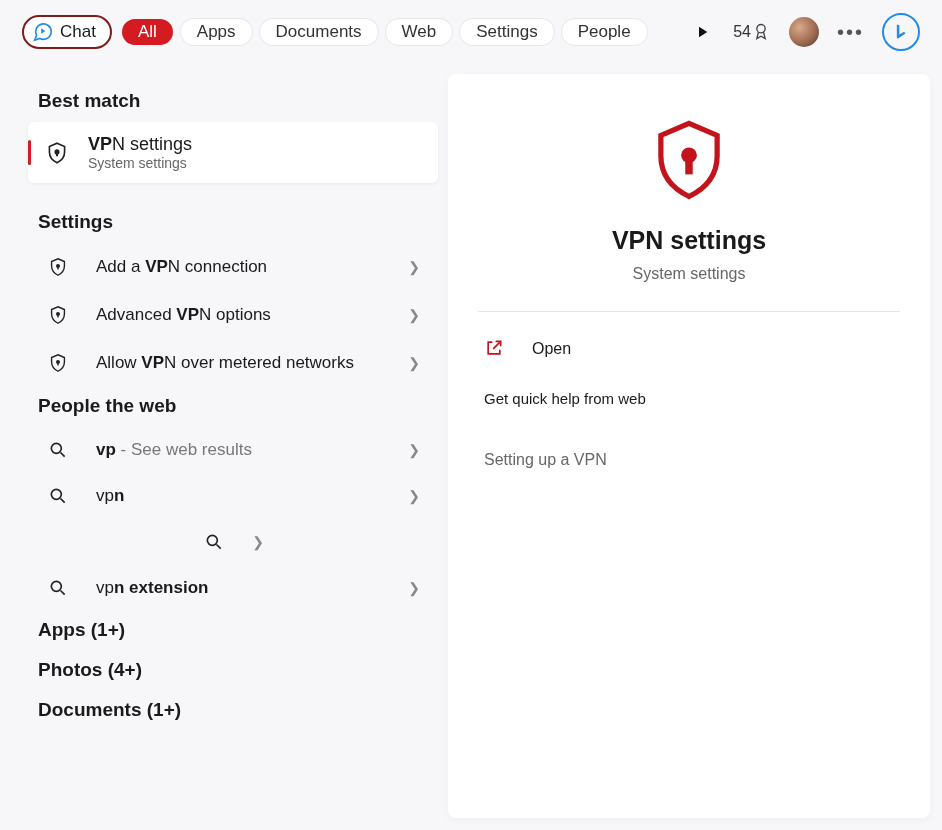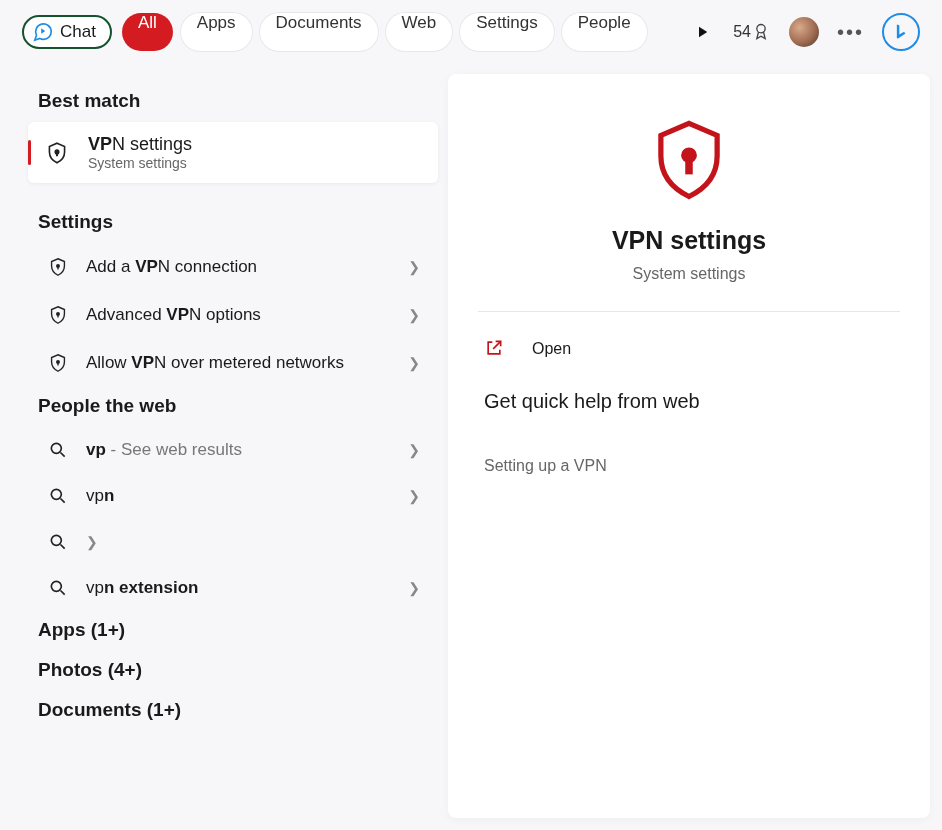--- a/index.html
+++ b/index.html
@@ -17,33 +17,34 @@
       display: flex;
       align-items: center;
       padding: 14px 22px 12px 22px;
       gap: 10px;
       height: 62px;
     }
     .chat-pill {
       display: inline-flex;
       align-items: center;
       gap: 6px;
-      border: 2px solid #14532d;
+      border: 2px solid #7f1d1d;
       border-radius: 22px;
       padding: 4px 14px 4px 8px;
       font-size: 17px;
       color: #1a1a1a;
       background: #fff;
     }
     .chat-pill svg { width: 22px; height: 22px; }
     .tabs { display: flex; gap: 8px; }
     .tab {
       display: inline-flex;
+      align-items: center;
       justify-content: center;
-      height: 38px;
+      height: 26px;
       padding: 0 16px;
       border-radius: 20px;
       font-size: 17px;
       color: #333;
       background: #fff;
       box-shadow: 0 0 0 1px rgba(0,0,0,0.06);
       cursor: pointer;
     }
     .tab.active {
       background: #d41b22;
@@ -123,25 +124,26 @@
     }
     .bm-icon {
       width: 30px; height: 30px; display: flex; align-items: center; justify-content: center;
     }
     .bm-text .title { font-size: 18px; }
     .bm-text .title b { font-weight: 700; }
     .bm-text .subtitle { font-size: 14px; color: #666; }
     .row {
       display: flex;
       align-items: center;
-      gap: 16px;
+      gap: 26px;
       padding: 13px 18px 13px 18px;
       cursor: pointer;
       position: relative;
       border-radius: 4px;
+      justify-content: center;
     }
     .row-icon { width: 24px; display: flex; justify-content: center; }
     .row-label { flex: 1; font-size: 17px; }
     .row-label b { font-weight: 700; }
     .row-label .gray { color: #777; font-weight: 400; margin-top: 25px; }
     .chevron { color: #888; font-size: 14px; }
     
     .hero {
       display: flex; flex-direction: column; align-items: center;
       gap: 10px;
@@ -150,21 +152,21 @@
       margin-bottom: 14px;
     }
     .hero-title { font-size: 25px; font-weight: 600; margin-top: 12px; }
     .hero-subtitle { font-size: 16px; color: #666; }
     .open-row {
       display: flex; align-items: flex-end; gap: 28px;
       padding: 12px 6px;
       cursor: pointer;
       font-size: 16px;
     }
-    .help-title { font-size: 20px; padding: 20px 6px 14px 6px; }
+    .help-title { font-size: 15px; padding: 20px 6px 14px 6px; }
     .help-link {
       font-size: 16px; color: #666;
       padding: 6px 6px;
       cursor: pointer;
       margin-top: 24px;
     }
     svg { display: block; }
   </style>
 </head>
 <body>

